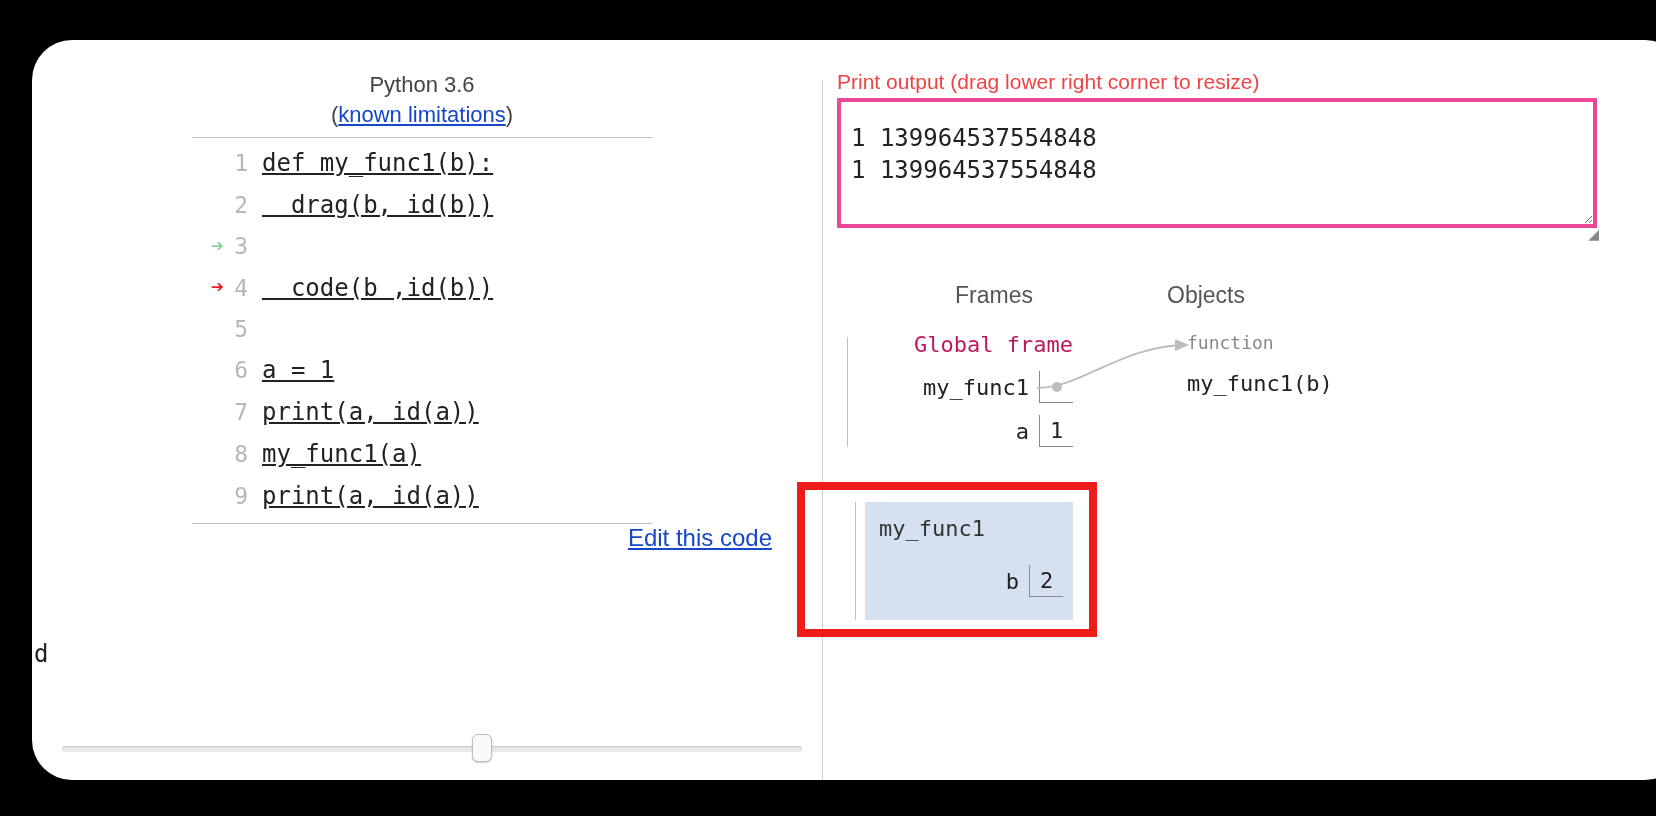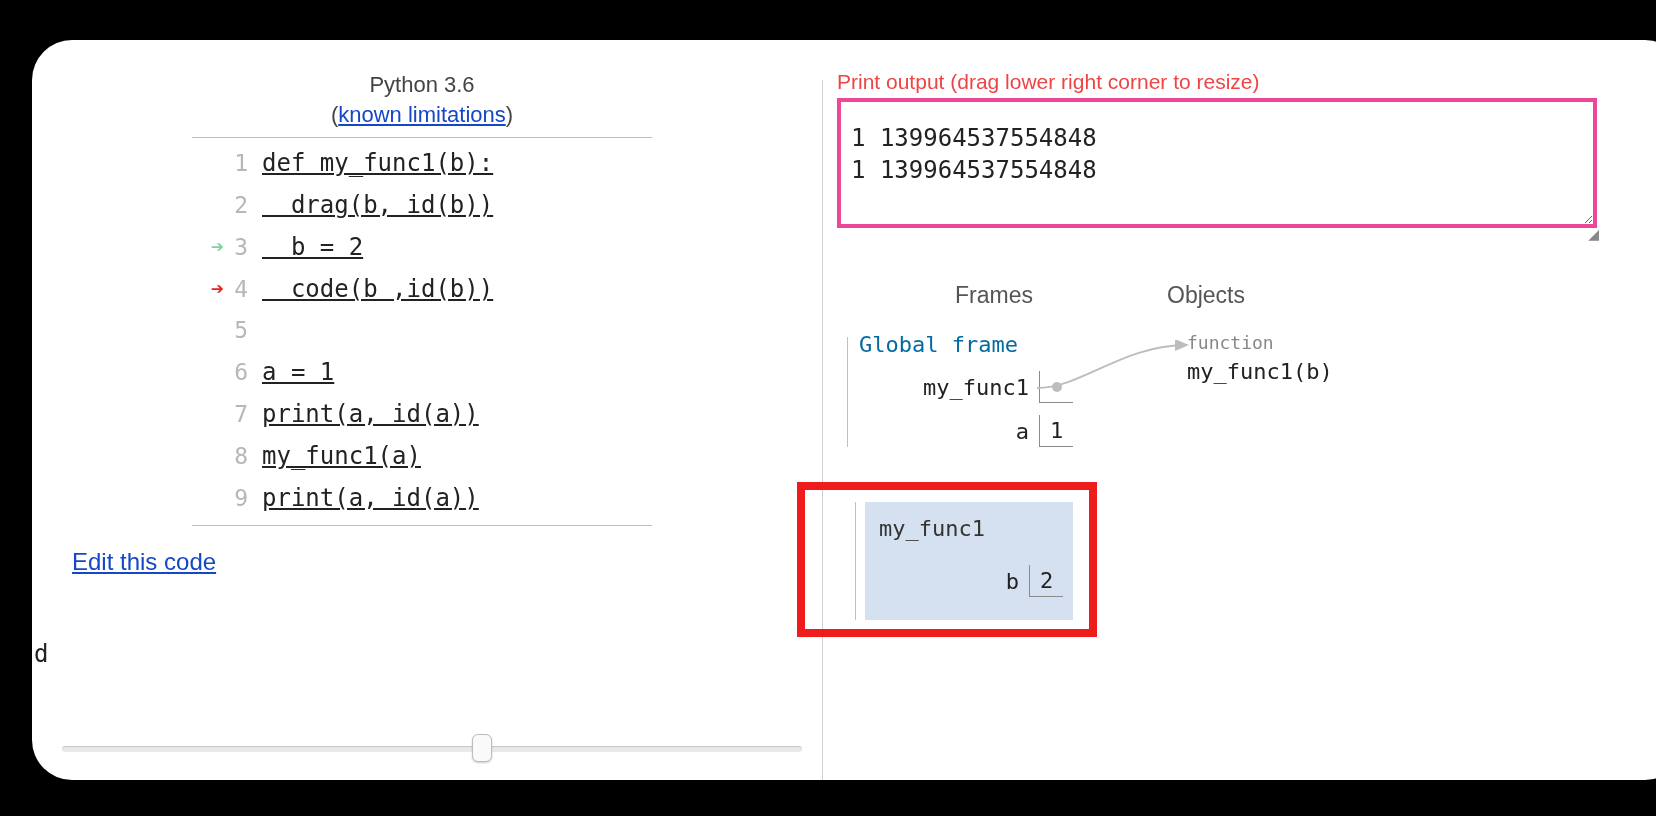--- a/index.html
+++ b/index.html
@@ -63,22 +63,21 @@
     flex:1;
     white-space:pre;
     text-decoration:underline;
   }
   .code-divider-bot {
     border-top:1px solid #bdbdbd;
     width:460px;
     margin:6px auto 0 auto;
   }
   .edit-link-row {
-    text-align:left;
-    margin-top:22px;
+    text-align:right;
   }
   .edit-link-row a {
     color:#1647c7;
     text-decoration:underline;
     font-size:24px;
   }
   .stray-d {
     position:absolute;
     left:2px; top:600px;
     font-family: "DejaVu Sans Mono","Menlo",monospace;
@@ -164,22 +163,23 @@
     background:#bfbfbf;
   }
   .global-frame {
     position:absolute;
     left:22px; top:50px;
     width:220px;
     padding-right:6px;
   }
   .gf-title {
     font-family:"DejaVu Sans Mono","Menlo",monospace;
-    font-size:22px; color:#0369a1;
+    font-size:22px; color:#be185d;
     margin-bottom:14px;
+    text-align:right;
   }
   .var-row {
     display:flex; align-items:center; justify-content:flex-end;
     font-family:"DejaVu Sans Mono","Menlo",monospace;
     font-size:22px; color:#222;
     margin-bottom:12px;
   }
   .var-name { margin-right:10px; }
   .var-box {
     min-width:34px; height:32px;
@@ -191,21 +191,21 @@
   }
   .dot {
     width:10px;height:10px;border-radius:50%;
     background:#bdbdbd;
   }
   .object-panel {
     position:absolute;
     left:350px; top:50px;
     font-family:"DejaVu Sans Mono","Menlo",monospace;
   }
-  .obj-type { color:#888; font-size:18px; margin-bottom:6px;}
+  .obj-type { color:#888; font-size:18px; margin-bottom:18px;}
   .obj-sig { font-size:22px; color:#222; }
   
   .arrow-svg {
     position:absolute;
     left:195px; top:58px;
     width:165px; height:55px;
     pointer-events:none;
   }
   
   .local-frame-wrap {
@@ -252,21 +252,20 @@
         <span class="code-cell">def my_func1(b):</span>
       </div>
       <div class="code-row">
         <span class="arrow-cell"></span>
         <span class="ln-cell">2</span>
         <span class="code-cell">  drag(b, id(b))</span>
       </div>
       <div class="code-row">
         <span class="arrow-cell arrow-green">➔</span>
         <span class="ln-cell">3</span>
-        <span class="code-cell">  b = 2</span>
       </div>
       <div class="code-row">
         <span class="arrow-cell arrow-red">➔</span>
         <span class="ln-cell">4</span>
         <span class="code-cell">  code(b ,id(b))</span>
       </div>
       <div class="code-row">
         <span class="arrow-cell"></span>
         <span class="ln-cell">5</span>
         <span class="code-cell"></span>

